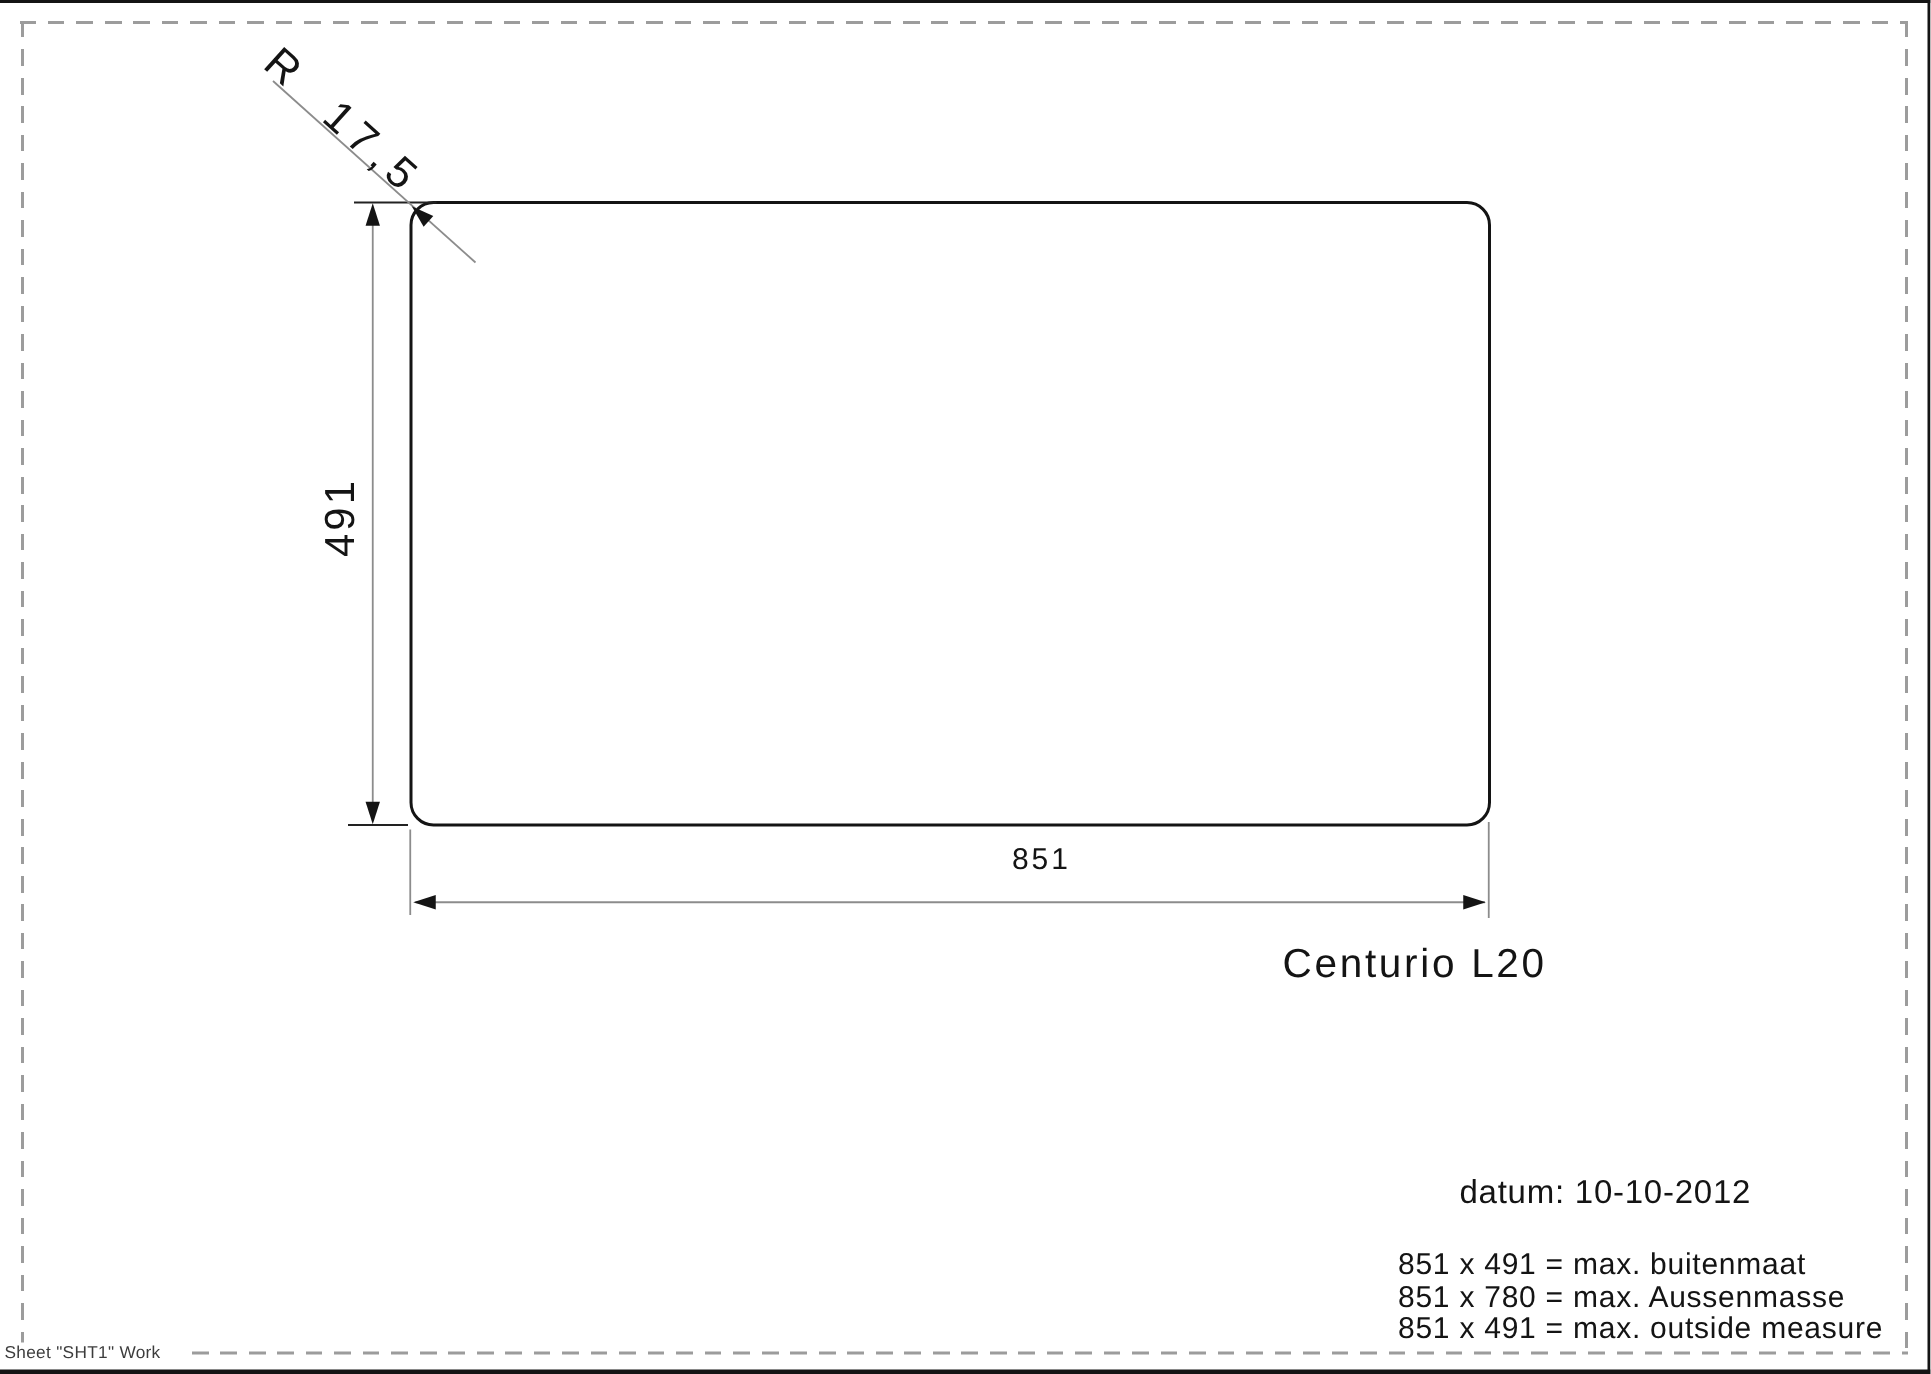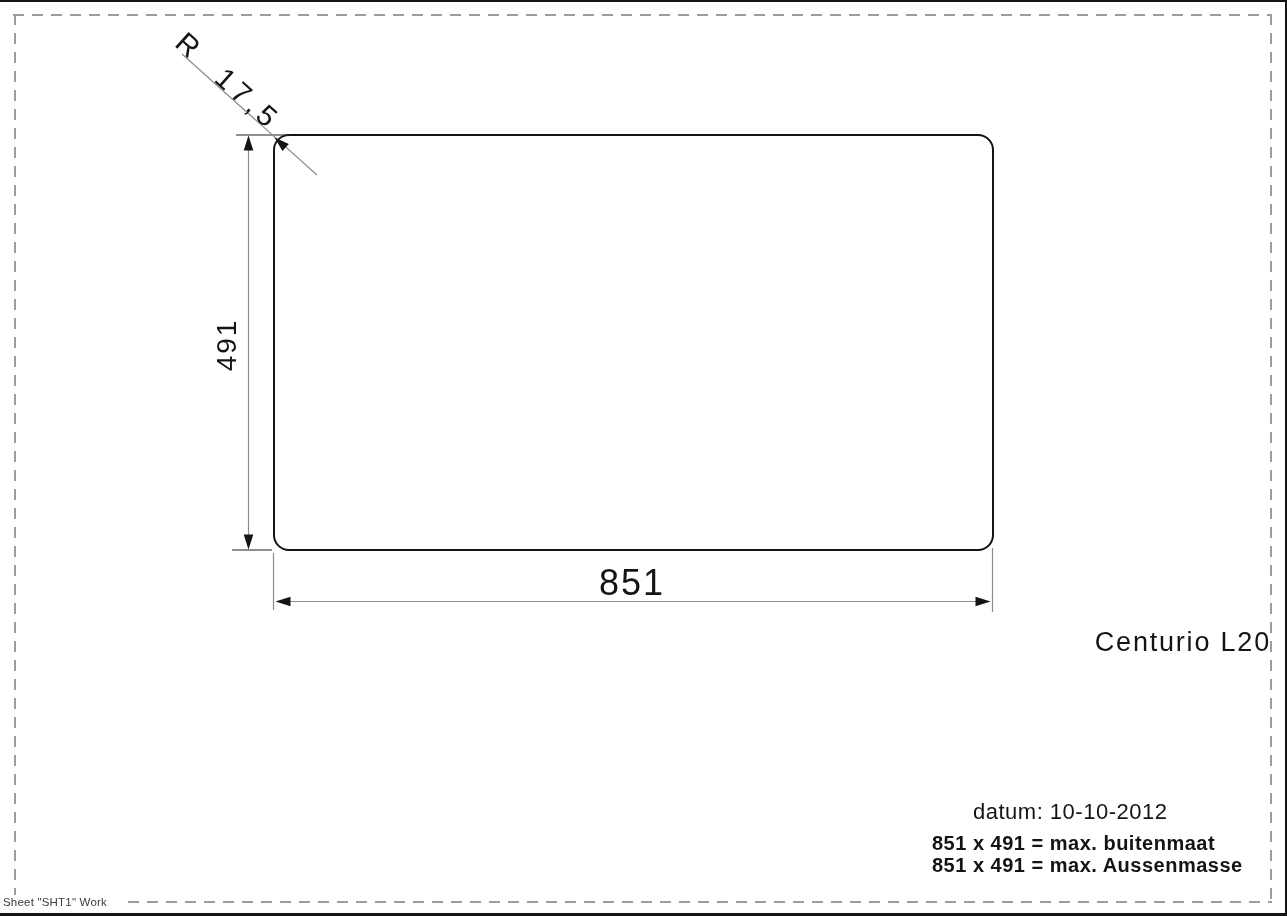--- a/index.html
+++ b/index.html
@@ -24,44 +24,44 @@
   #frame-top    { left: 13px;  top: 12px;  width: 1259px; }
   #frame-bottom { left: 128px; top: 899px; width: 1144px; }
   #frame-left   { left: 14px;  top: 12px;  height: 881px; }
   #frame-right  { left: 1270px; top: 12px; height: 889px; }
 
   #drawing-svg { position: absolute; left: 0; top: 0; }
 
   .txt { position: absolute; white-space: pre; }
 
   #dim-width-label {
-    left: 582px; top: 560px; width: 100px;
-    font-size: 36px; letter-spacing: 2px; text-align: center;
+    left: 614px; top: 560px; width: 100px;
+    font-size: 20px; letter-spacing: 2px; text-align: right;
   }
   #dim-height-label {
     left: 227px; top: 343px;
     transform: translate(-50%, -50%) rotate(-90deg);
     font-size: 28px; letter-spacing: 2px;
   }
   #radius-label {
     left: 191px; top: 24px;
     transform: rotate(42deg); transform-origin: 0 0;
     font-size: 29px; letter-spacing: 5px; word-spacing: 14px;
   }
   #title-block {
     position: absolute; left: 855px; top: 622px; width: 416px;
-    text-align: right; font-size: 27px; line-height: 36px; letter-spacing: 1.8px;
+    text-align: left; font-size: 27px; line-height: 36px; letter-spacing: 1.8px;
   }
   #date-line {
-    left: 973px; top: 797px;
+    left: 973px; top: 780px;
     font-size: 22px; letter-spacing: 0.5px;
   }
   #notes-block {
     position: absolute; left: 932px; top: 831px;
-    font-size: 20px; line-height: 21.5px; letter-spacing: 0.5px; font-weight: bold;
+    font-size: 20px; line-height: 21.5px; letter-spacing: 0.5px;
   }
   #sheet-footer {
     left: 3px; top: 894px;
     font-size: 11.5px; color: #3c3c3c; letter-spacing: 0.2px;
   }
 </style>
 </head>
 <body>
 
 <div class="page">
@@ -97,18 +97,19 @@
   <div class="txt" id="dim-width-label">851</div>
 
   <div id="title-block">
     <div>Centurio L20</div>
   </div>
 
   <div class="txt" id="date-line">datum: 10-10-2012</div>
 
   <div id="notes-block">
     <div>851 x 491 = max. buitenmaat</div>
-    <div>851 x 491 = max. Aussenmasse</div>
+    <div>851 x 780 = max. Aussenmasse</div>
+    <div>851 x 491 = max. outside measure</div>
   </div>
 
   <div class="txt" id="sheet-footer">Sheet "SHT1" Work</div>
 
 </div>
 
 </body></html>

